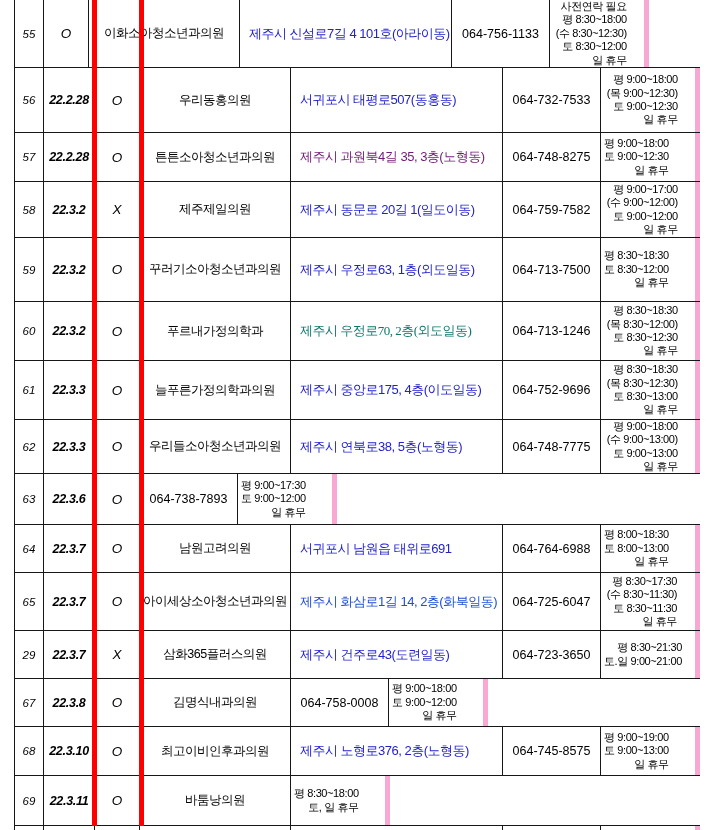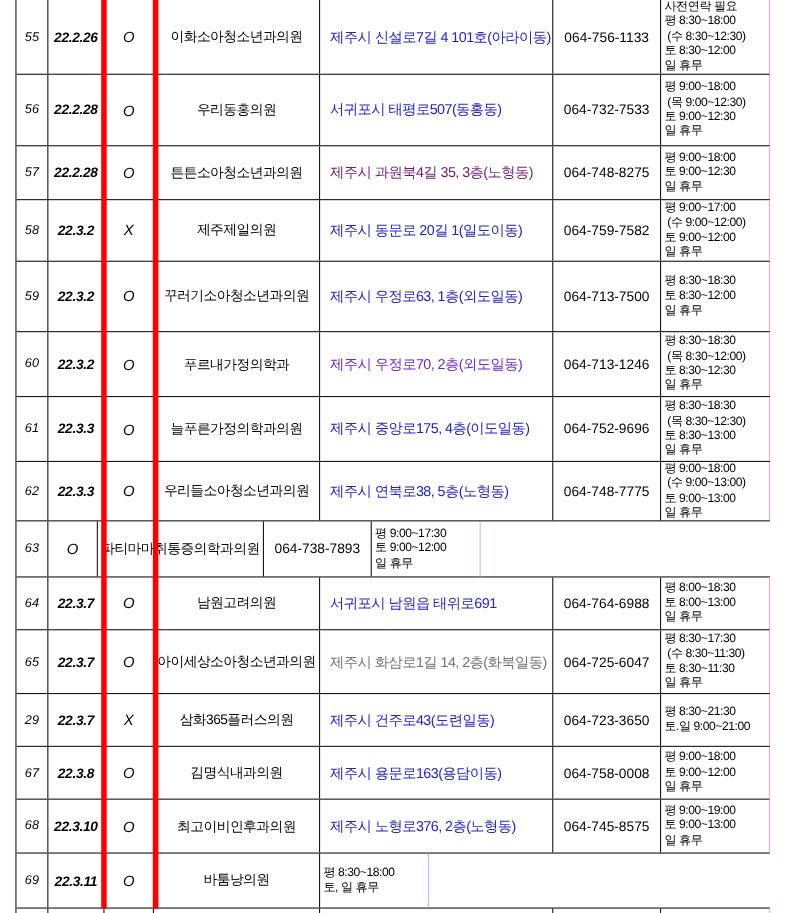--- a/index.html
+++ b/index.html
@@ -24,38 +24,37 @@
     box-sizing:border-box; border-right:1px solid #171717;
     display:flex; align-items:center; justify-content:center;
     overflow:hidden; flex-shrink:0;
   }
   .c-no    { width:29px;  font-style:italic; font-size:11.5px; }
   .c-date  { width:51px;  font-style:italic; font-weight:bold; font-size:12.5px; letter-spacing:-0.3px; }
   .c-ox    { width:45px;  font-style:italic; font-size:13.5px; }
   .c-name  { width:151px; font-size:12.5px; letter-spacing:-0.5px; }
   .c-addr  { width:212px; font-size:13px; justify-content:flex-start; padding-left:9px; letter-spacing:-0.5px;text-align:center; }
   .c-phone { width:98px;  font-size:12.5px; }
-  .c-hours { width:99px;  font-size:11px; line-height:13.4px; border-right:1px solid #f9a8d4;
-             justify-content:flex-start; text-align:left; padding-left:3px;
+  .c-hours { width:99px;  font-size:11px; line-height:13.4px; border-right:5px solid #f9a8d4;
+             justify-content:flex-start; text-align:right; padding-left:3px;
              white-space:pre-wrap; letter-spacing:-0.4px; }
   .red-line {
     position:absolute; top:0; width:5px; height:826px;
     z-index:5; pointer-events:none;
   }
   #redline-left  { left:92px;  }
   #redline-right { left:139px; }
 </style>
 </head>
 <body>
 
 <div class="table-wrap">
   <div id="rows-container">
   <div class="tr" style="height: 68px;">
     <div class="td c-no">55</div>
-    <div class="td c-date">22.2.26</div>
     <div class="td c-ox">O</div>
     <div class="td c-name">이화소아청소년과의원</div>
     <div class="td c-addr" style="color: rgb(34, 34, 204);">제주시 신설로7길 4 101호(아라이동)</div>
     <div class="td c-phone">064-756-1133</div>
     <div class="td c-hours">사전연락 필요
 평 8:30~18:00
  (수 8:30~12:30)
 토 8:30~12:00
 일 휴무</div>
   </div>
@@ -108,21 +107,21 @@
     <div class="td c-hours">평 8:30~18:30
 토 8:30~12:00
 일 휴무</div>
   </div>
 
   <div class="tr" style="height: 59px;">
     <div class="td c-no">60</div>
     <div class="td c-date">22.3.2</div>
     <div class="td c-ox">O</div>
     <div class="td c-name">푸르내가정의학과</div>
-    <div class="td c-addr" style="color: #6d28d9;">제주시 우정로70, 2층(외도일동)</div>
+    <div class="td c-addr" style="color: #0f766e; font-family: Liberation Serif, serif;">제주시 우정로70, 2층(외도일동)</div>
     <div class="td c-phone">064-713-1246</div>
     <div class="td c-hours">평 8:30~18:30
  (목 8:30~12:00)
 토 8:30~12:30
 일 휴무</div>
   </div>
 
   <div class="tr" style="height: 59px;">
     <div class="td c-no">61</div>
     <div class="td c-date">22.3.3</div>
@@ -144,22 +143,22 @@
     <div class="td c-addr" style="color: rgb(34, 34, 204);">제주시 연북로38, 5층(노형동)</div>
     <div class="td c-phone">064-748-7775</div>
     <div class="td c-hours">평 9:00~18:00
  (수 9:00~13:00)
 토 9:00~13:00
 일 휴무</div>
   </div>
 
   <div class="tr" style="height: 51px;">
     <div class="td c-no">63</div>
-    <div class="td c-ox">O</div>
-    <div class="td c-name">파티마마취통증의학과의원</div>
+    <div class="td c-date">22.3.6</div>
+    <div class="td c-ox">O</div>
     <div class="td c-phone">064-738-7893</div>
     <div class="td c-hours">평 9:00~17:30
 토 9:00~12:00
 일 휴무</div>
   </div>
 
   <div class="tr" style="height: 48px;">
     <div class="td c-no">64</div>
     <div class="td c-date">22.3.7</div>
     <div class="td c-ox">O</div>
@@ -169,21 +168,21 @@
     <div class="td c-hours">평 8:00~18:30
 토 8:00~13:00
 일 휴무</div>
   </div>
 
   <div class="tr" style="height: 58px;">
     <div class="td c-no">65</div>
     <div class="td c-date">22.3.7</div>
     <div class="td c-ox">O</div>
     <div class="td c-name">아이세상소아청소년과의원</div>
-    <div class="td c-addr" style="color: #737373;">제주시 화삼로1길 14, 2층(화북일동)</div>
+    <div class="td c-addr" style="color: #1d4ed8;">제주시 화삼로1길 14, 2층(화북일동)</div>
     <div class="td c-phone">064-725-6047</div>
     <div class="td c-hours">평 8:30~17:30
  (수 8:30~11:30)
 토 8:30~11:30
 일 휴무</div>
   </div>
 
   <div class="tr" style="height: 48px;">
     <div class="td c-no">29</div>
     <div class="td c-date">22.3.7</div>
@@ -193,21 +192,20 @@
     <div class="td c-phone">064-723-3650</div>
     <div class="td c-hours">평 8:30~21:30
 토.일 9:00~21:00</div>
   </div>
 
   <div class="tr" style="height: 48px;">
     <div class="td c-no">67</div>
     <div class="td c-date">22.3.8</div>
     <div class="td c-ox">O</div>
     <div class="td c-name">김명식내과의원</div>
-    <div class="td c-addr" style="color: rgb(34, 34, 204);">제주시 용문로163(용담이동)</div>
     <div class="td c-phone">064-758-0008</div>
     <div class="td c-hours">평 9:00~18:00
 토 9:00~12:00
 일 휴무</div>
   </div>
 
   <div class="tr" style="height: 49px;">
     <div class="td c-no">68</div>
     <div class="td c-date">22.3.10</div>
     <div class="td c-ox">O</div>

